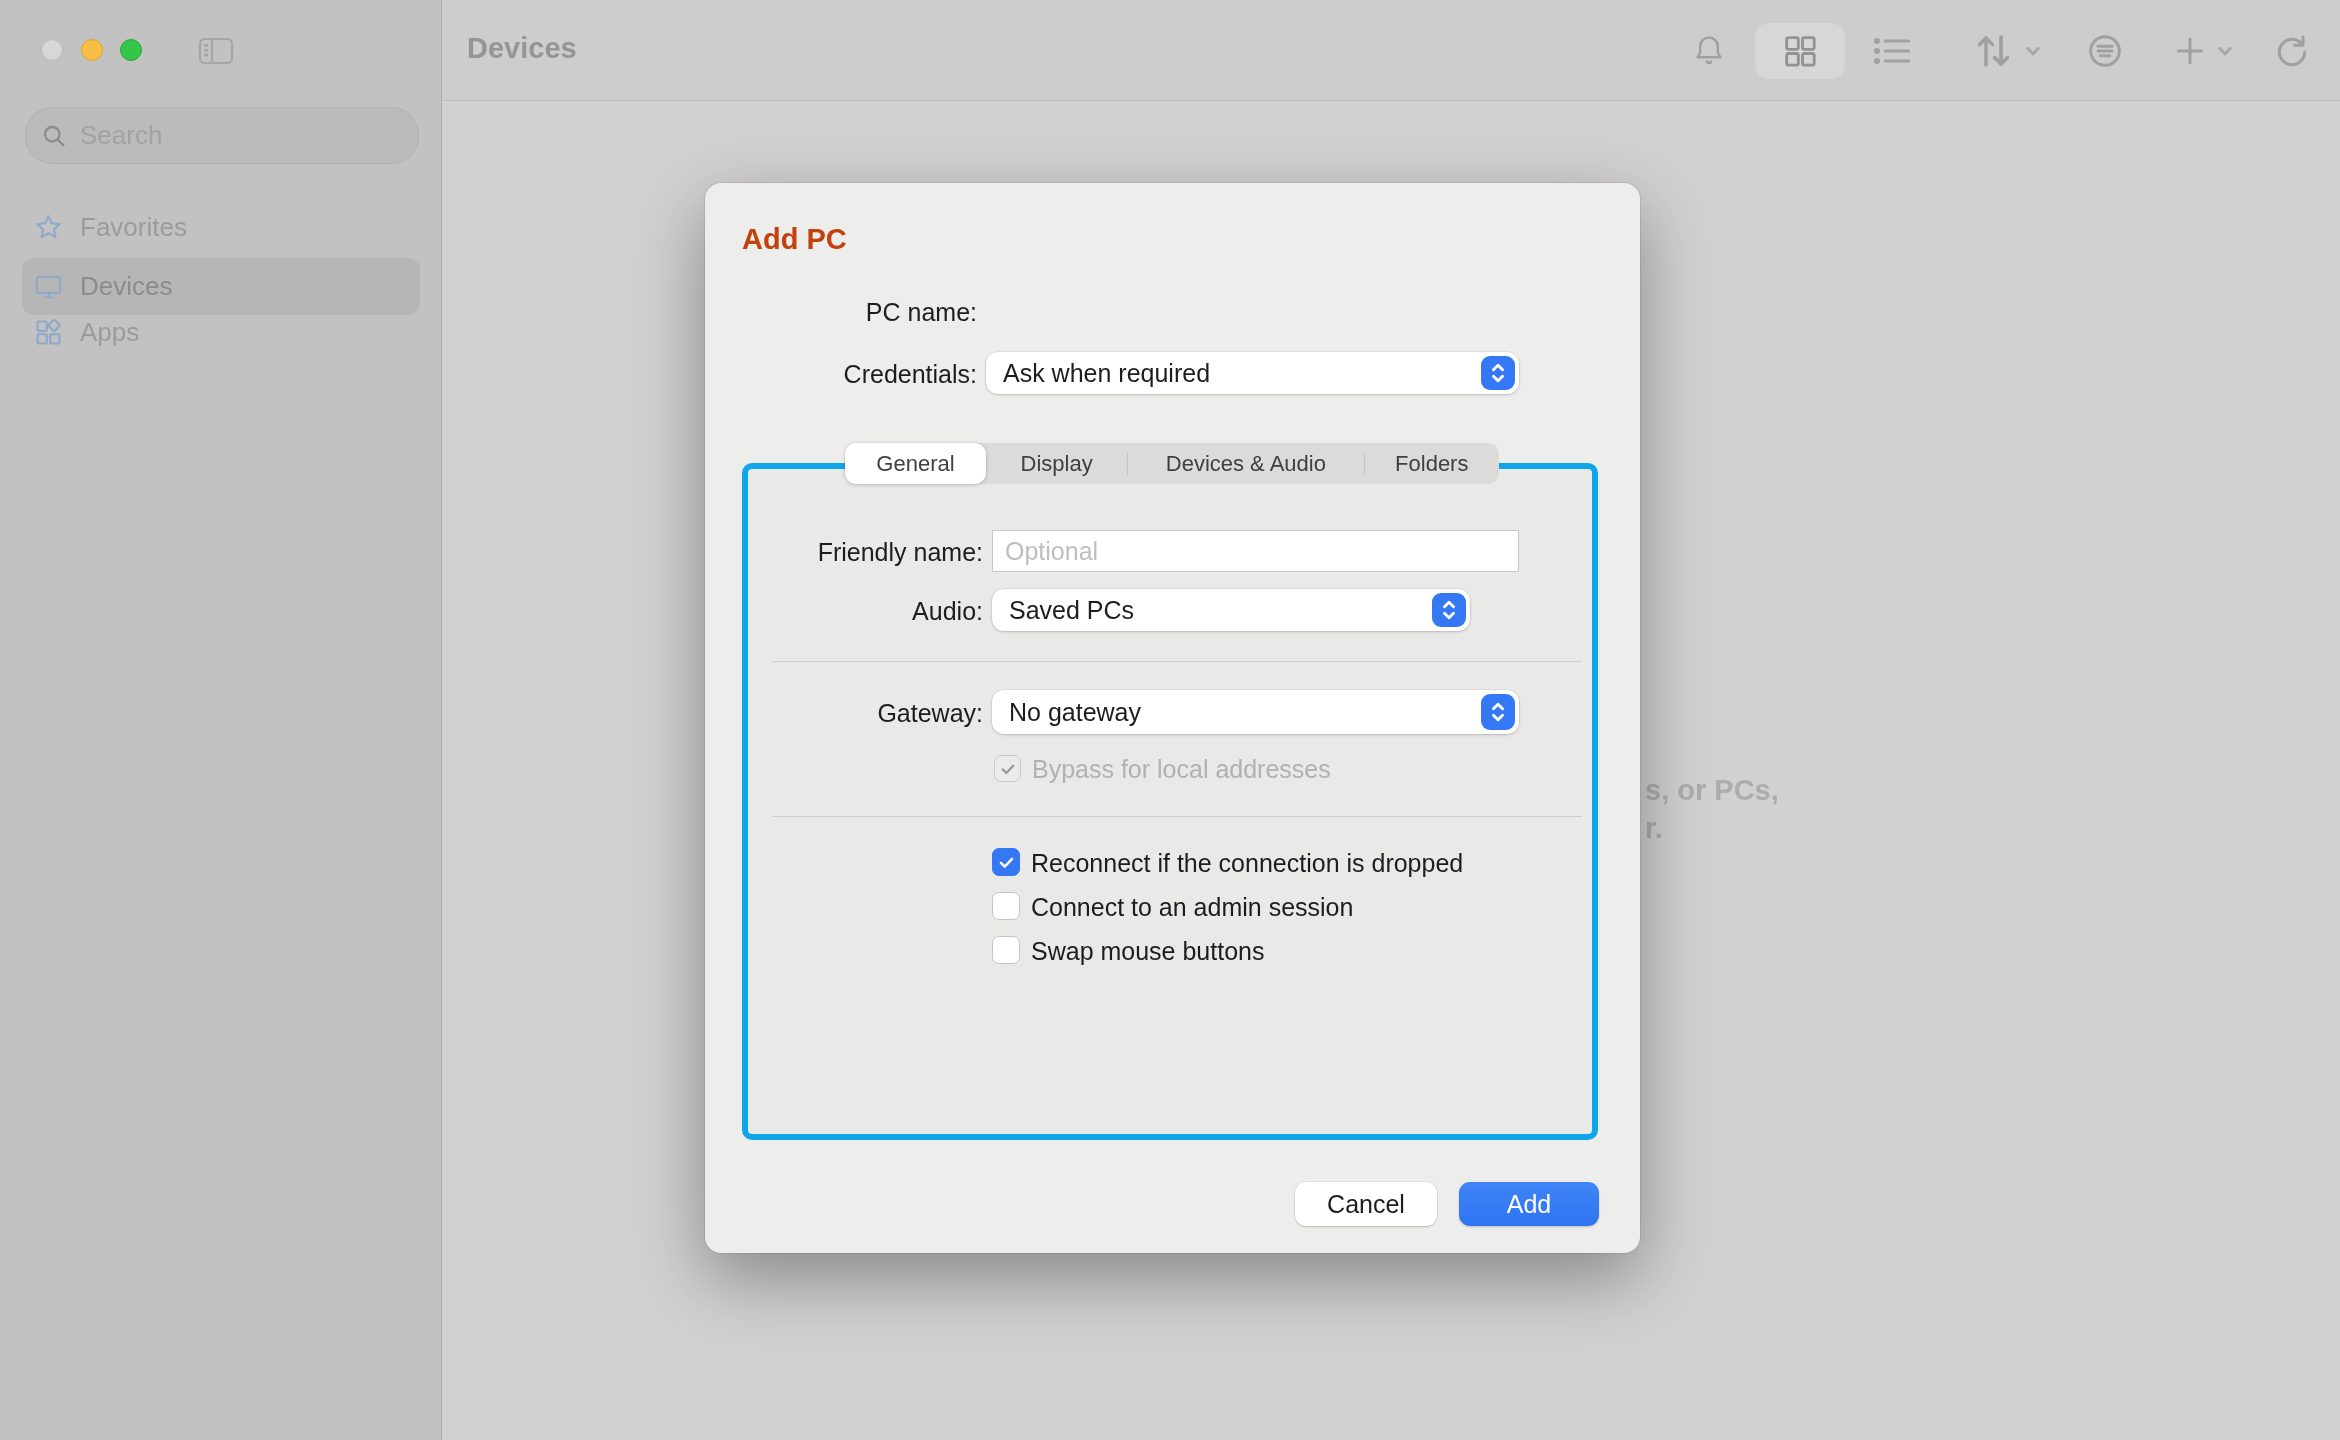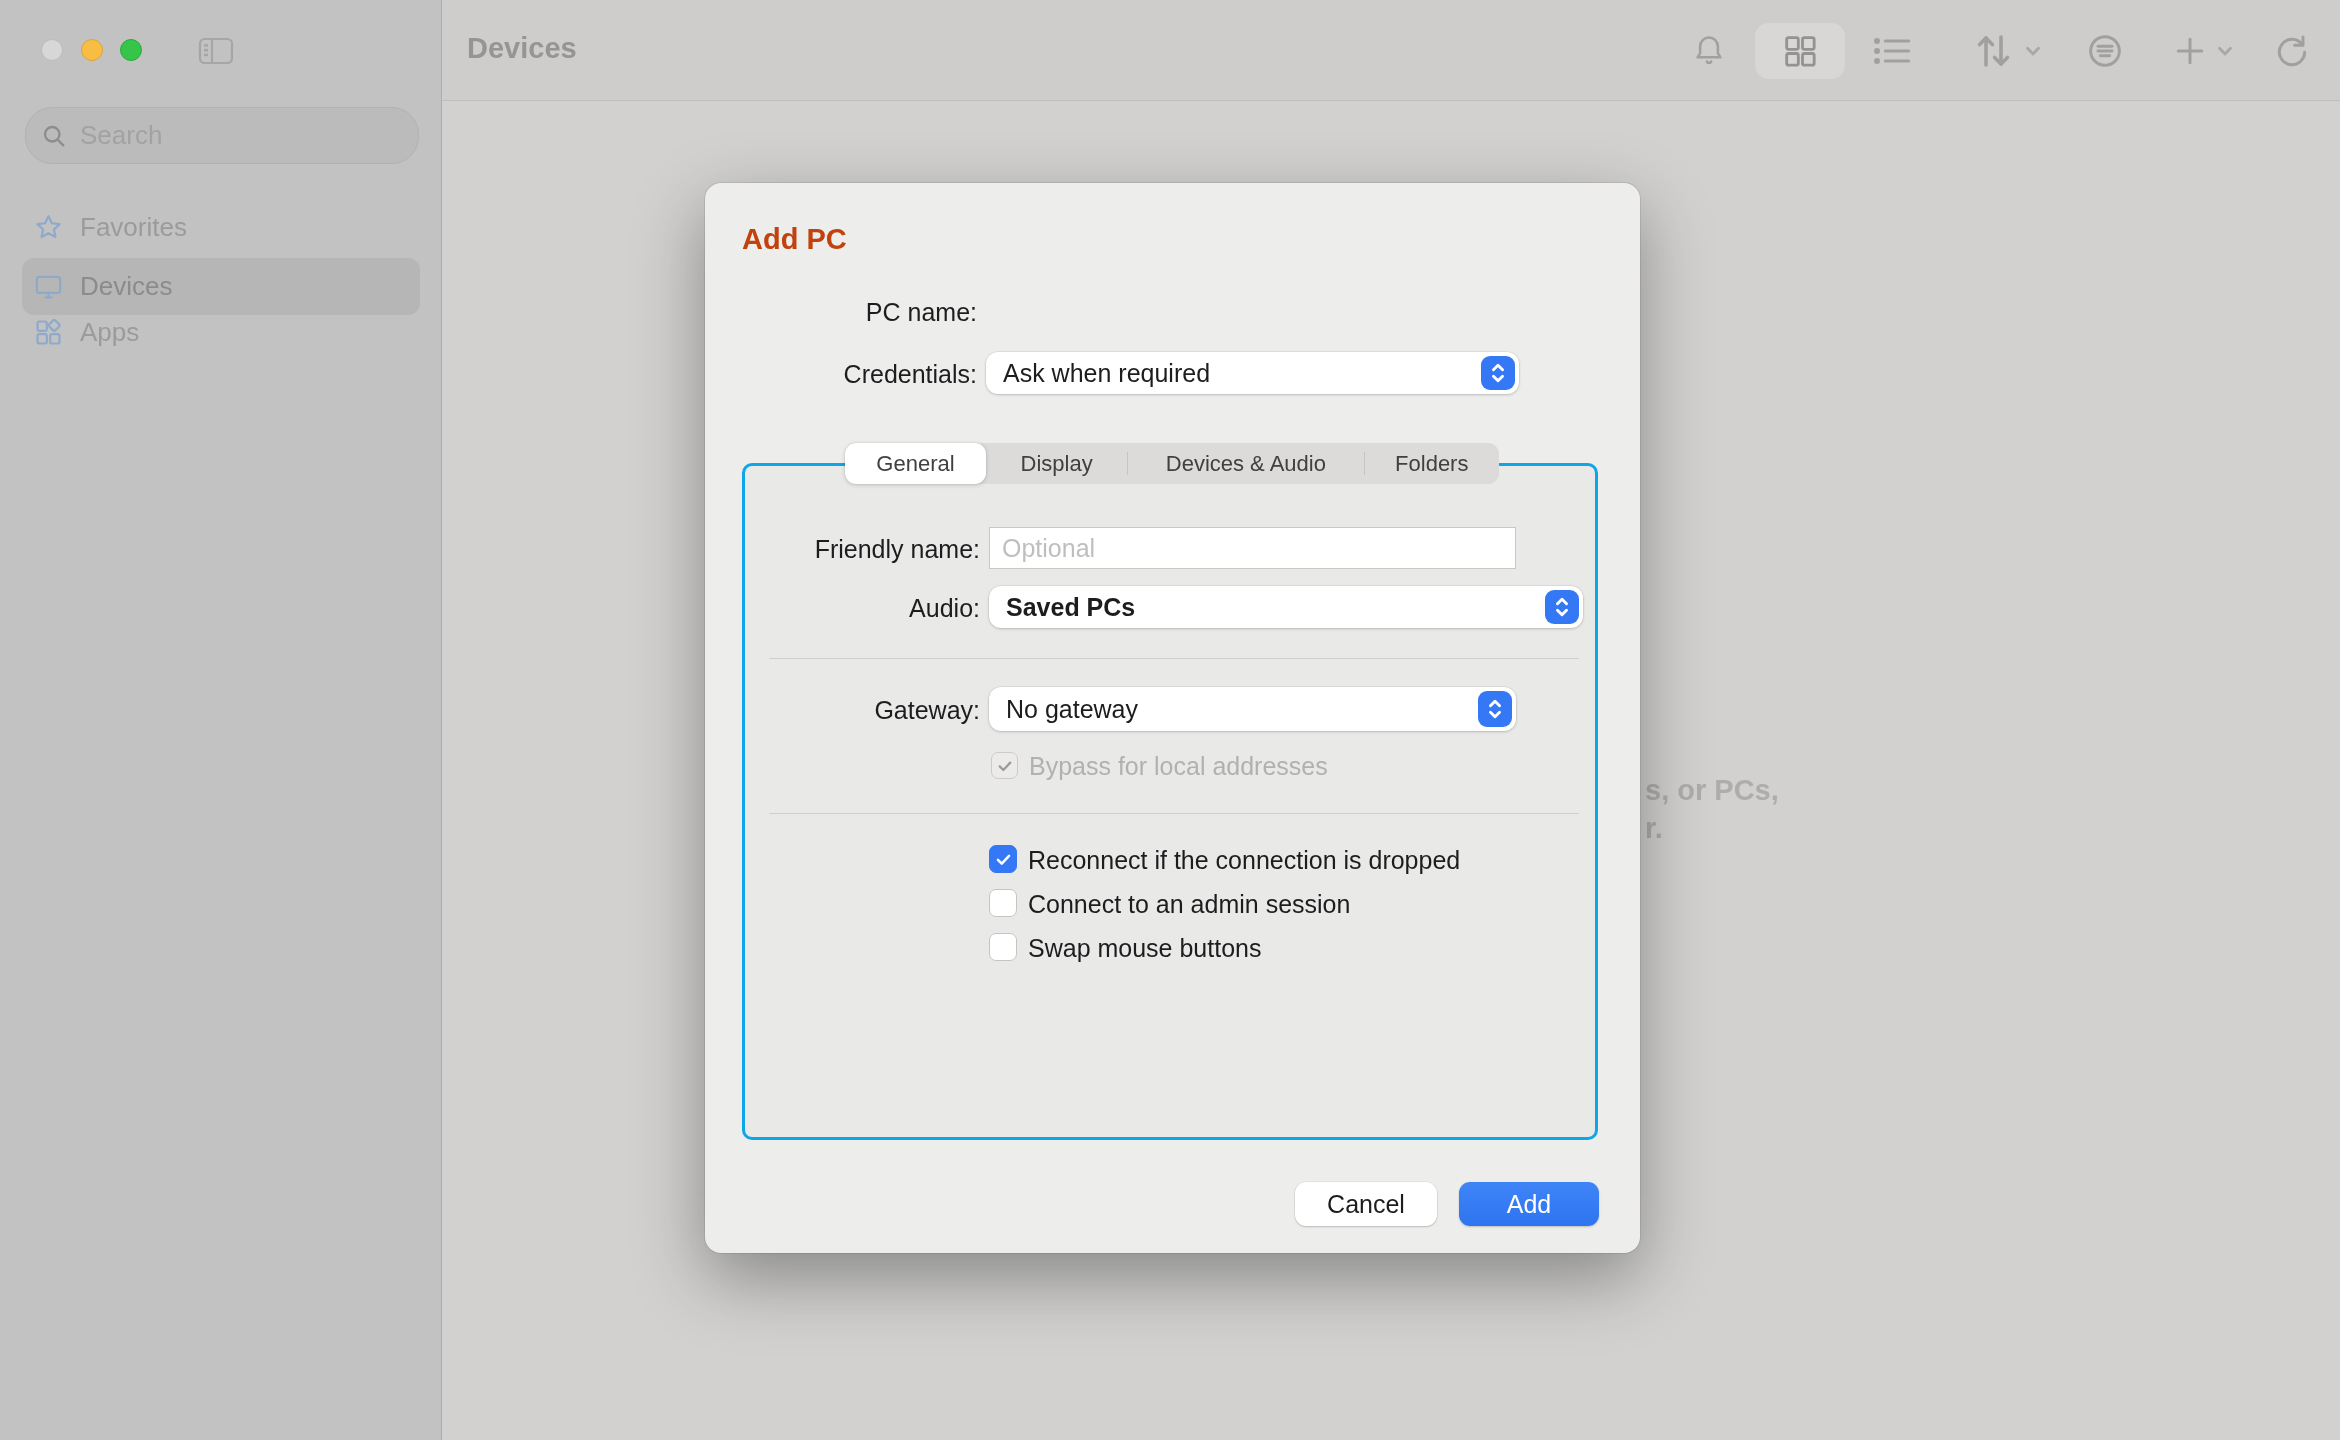--- a/index.html
+++ b/index.html
@@ -69,21 +69,21 @@
     display:flex;align-items:stretch;z-index:3;
   }
   .seg{display:flex;align-items:center;justify-content:center;font-size:22px;color:#404040;}
   .seg.selected{
     width:141px;background:#fff;border-radius:11px;
     box-shadow:0 1px 4px rgba(0,0,0,0.18), 0 0 0 0.5px rgba(0,0,0,0.05);
   }
   .seg-sep{width:1px;background:#c6c5c4;margin:9px 0;}
   .panel{
     left:37px;top:280px;width:856px;height:677px;border-radius:10px;
-    background:#e9e9e8;border:3px solid #0ea5e9;z-index:2;
+    background:#e9e9e8;border:6px solid #0ea5e9;z-index:2;
   }
   .txtfield{
     position:absolute;background:#fff;border:1px solid #c9c8c7;border-radius:0;
     font-family:inherit;font-size:25px;color:#1d1d1f;padding:0 12px;outline:none;
   }
   .txtfield::placeholder{color:#bfbebe;}
   .divider{position:absolute;left:24px;width:810px;height:1px;background:#cfcecd;}
   .cbx{
     position:absolute;width:28px;height:28px;border-radius:7px;background:#fff;
     border:1px solid #c6c5c4;display:flex;align-items:center;justify-content:center;
@@ -283,21 +283,21 @@
       <div class="seg-sep"></div>
       <div class="seg" style="flex:1.0;">Folders</div>
     </div>
 
     <div class="abs panel">
 
       <div class="abs flabel" style="left:-37px;top:69px;">Friendly name:</div>
       <input class="txtfield" type="text" style="left: 244px; top: 61px; width: 527px; height: 42px;" placeholder="Optional">
 
       <div class="abs flabel" style="left:-37px;top:128px;">Audio:</div>
-      <div class="popup" style="left:244px;top:120px;width:594px;height:42px;font-weight:bold;">
+      <div class="popup" style="left:244px;top:120px;width:478px;height:42px;">
         <span>Saved PCs</span>
         <span class="stepper">
           <svg width="22" height="26" viewBox="0 0 16 20" fill="none" stroke="currentColor" stroke-width="2.2" stroke-linecap="round" stroke-linejoin="round">
             <polyline points="4.5,7.5 8,4 11.5,7.5"></polyline>
               <polyline points="4.5,12.5 8,16 11.5,12.5"></polyline>
           </svg>
         </span>
       </div>
 
       <div class="divider" style="top:192px;"></div>

